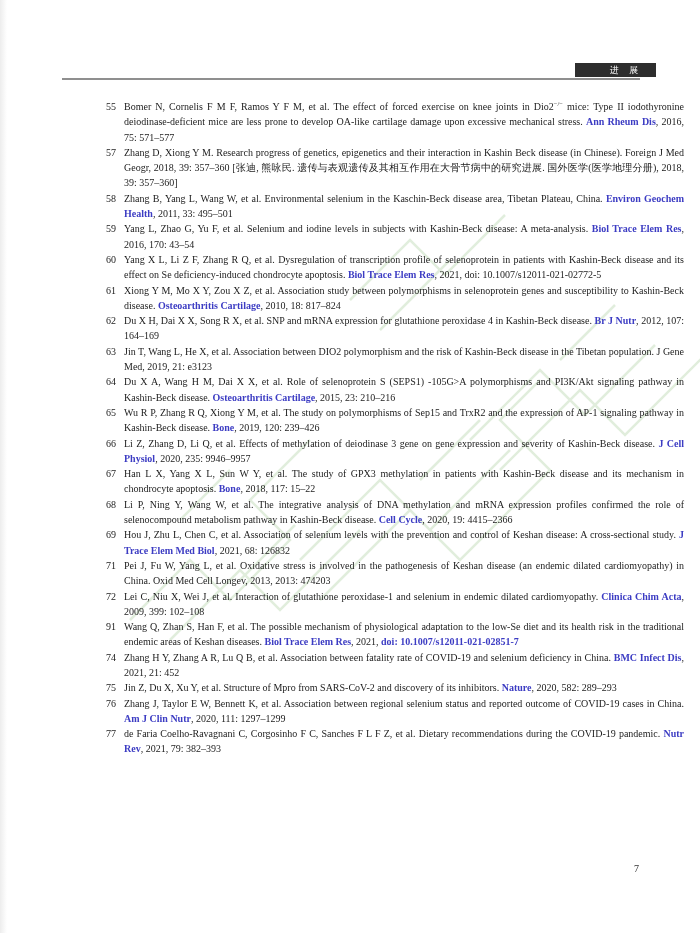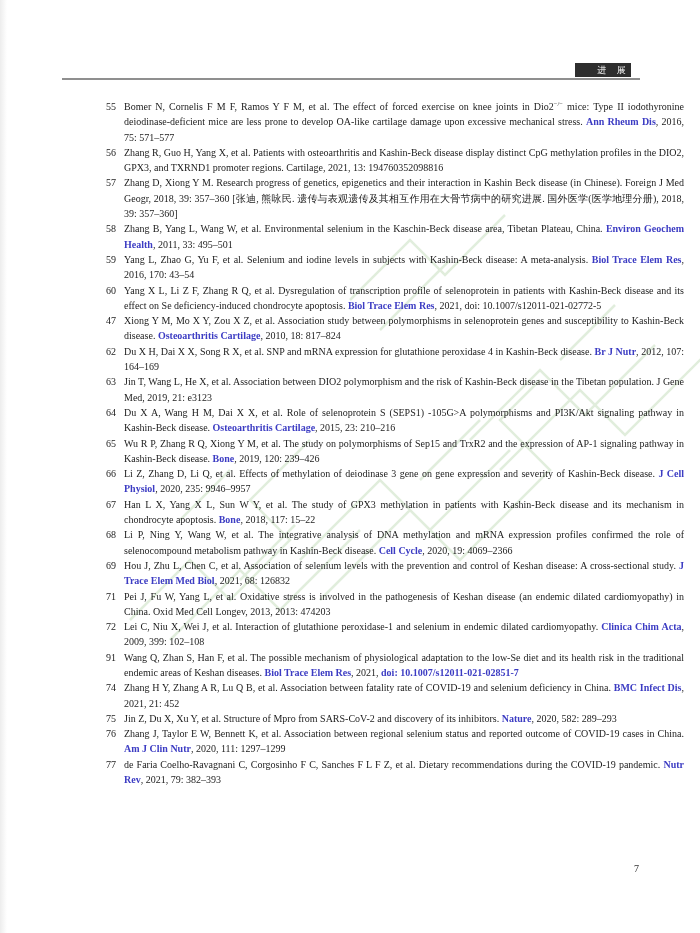--- a/index.html
+++ b/index.html
@@ -17,21 +17,21 @@
   }
   .watermark {
     position: absolute; left: 0; top: 0; width: 700px; height: 933px;
     pointer-events: none;
   }
   .header-rule {
     position: absolute; left: 62px; top: 78px; width: 578px; height: 2px;
     background: #8f8f8f;
   }
   .header-tag-box {
-    position: absolute; left: 575px; top: 63px; width: 56px; height: 14px;
+    position: absolute; left: 575px; top: 63px; width: 81px; height: 14px;
     background: #2e2e2e;
     color: #ffffff;
     font-size: 9px;
     letter-spacing: 4px;
     display: flex; align-items: center; justify-content: center;
     padding-left: 21px;
     box-sizing: border-box;
     font-family: "Liberation Sans", "DejaVu Sans", sans-serif;
   }
   .ref-list {
@@ -79,33 +79,32 @@
   </g>
 </svg>
 
 <div class="header-rule"></div>
 <div class="header-tag-box">
   <span>进 展</span>
 </div>
 
 <div class="ref-list">
     <div class="ref"><span class="ref-num">55</span><span>Bomer N, Cornelis F M F, Ramos Y F M, et al. The effect of forced exercise on knee joints in Dio2</span><sup class="rsup">−/−</sup><span> mice: Type II iodothyronine deiodinase-deficient mice are less prone to develop OA-like cartilage damage upon excessive mechanical stress. </span><a class="jlink" href="#">Ann Rheum Dis</a><span>, 2016, 75: 571–577</span></div>
-    <div class="ref"><span class="ref-num">56</span><span>Zhang R, Guo H, Yang X, et al. Patients with osteoarthritis and Kashin-Beck disease display distinct CpG methylation profiles in the DIO2, GPX3, and TXRND1 promoter regions. Cartilage, 2021, 13: 194760352098816</span></div>
     <div class="ref"><span class="ref-num">57</span><span>Zhang D, Xiong Y M. Research progress of genetics, epigenetics and their interaction in Kashin Beck disease (in Chinese). Foreign J Med Geogr, 2018, 39: 357–360 [张迪, 熊咏民. 遗传与表观遗传及其相互作用在大骨节病中的研究进展. 国外医学(医学地理分册), 2018, 39: 357–360]</span></div>
     <div class="ref"><span class="ref-num">58</span><span>Zhang B, Yang L, Wang W, et al. Environmental selenium in the Kaschin-Beck disease area, Tibetan Plateau, China. </span><a class="jlink" href="#">Environ Geochem Health</a><span>, 2011, 33: 495–501</span></div>
     <div class="ref"><span class="ref-num">59</span><span>Yang L, Zhao G, Yu F, et al. Selenium and iodine levels in subjects with Kashin-Beck disease: A meta-analysis. </span><a class="jlink" href="#">Biol Trace Elem Res</a><span>, 2016, 170: 43–54</span></div>
     <div class="ref"><span class="ref-num">60</span><span>Yang X L, Li Z F, Zhang R Q, et al. Dysregulation of transcription profile of selenoprotein in patients with Kashin-Beck disease and its effect on Se deficiency-induced chondrocyte apoptosis. </span><a class="jlink" href="#">Biol Trace Elem Res</a><span>, 2021, doi: 10.1007/s12011-021-02772-5</span></div>
-    <div class="ref"><span class="ref-num">47</span><span>Xiong Y M, Mo X Y, Zou X Z, et al. Association study between polymorphisms in selenoprotein genes and susceptibility to Kashin-Beck disease. </span><a class="jlink" href="#">Osteoarthritis Cartilage</a><span>, 2010, 18: 817–824</span></div>
+    <div class="ref"><span class="ref-num">61</span><span>Xiong Y M, Mo X Y, Zou X Z, et al. Association study between polymorphisms in selenoprotein genes and susceptibility to Kashin-Beck disease. </span><a class="jlink" href="#">Osteoarthritis Cartilage</a><span>, 2010, 18: 817–824</span></div>
     <div class="ref"><span class="ref-num">62</span><span>Du X H, Dai X X, Song R X, et al. SNP and mRNA expression for glutathione peroxidase 4 in Kashin-Beck disease. </span><a class="jlink" href="#">Br J Nutr</a><span>, 2012, 107: 164–169</span></div>
     <div class="ref"><span class="ref-num">63</span><span>Jin T, Wang L, He X, et al. Association between DIO2 polymorphism and the risk of Kashin-Beck disease in the Tibetan population. J Gene Med, 2019, 21: e3123</span></div>
     <div class="ref"><span class="ref-num">64</span><span>Du X A, Wang H M, Dai X X, et al. Role of selenoprotein S (SEPS1) -105G&gt;A polymorphisms and PI3K/Akt signaling pathway in Kashin-Beck disease. </span><a class="jlink" href="#">Osteoarthritis Cartilage</a><span>, 2015, 23: 210–216</span></div>
     <div class="ref"><span class="ref-num">65</span><span>Wu R P, Zhang R Q, Xiong Y M, et al. The study on polymorphisms of Sep15 and TrxR2 and the expression of AP-1 signaling pathway in Kashin-Beck disease. </span><a class="jlink" href="#">Bone</a><span>, 2019, 120: 239–426</span></div>
     <div class="ref"><span class="ref-num">66</span><span>Li Z, Zhang D, Li Q, et al. Effects of methylation of deiodinase 3 gene on gene expression and severity of Kashin-Beck disease. </span><a class="jlink" href="#">J Cell Physiol</a><span>, 2020, 235: 9946–9957</span></div>
     <div class="ref"><span class="ref-num">67</span><span>Han L X, Yang X L, Sun W Y, et al. The study of GPX3 methylation in patients with Kashin-Beck disease and its mechanism in chondrocyte apoptosis. </span><a class="jlink" href="#">Bone</a><span>, 2018, 117: 15–22</span></div>
-    <div class="ref"><span class="ref-num">68</span><span>Li P, Ning Y, Wang W, et al. The integrative analysis of DNA methylation and mRNA expression profiles confirmed the role of selenocompound metabolism pathway in Kashin-Beck disease. </span><a class="jlink" href="#">Cell Cycle</a><span>, 2020, 19: 4069–2366</span></div>
+    <div class="ref"><span class="ref-num">68</span><span>Li P, Ning Y, Wang W, et al. The integrative analysis of DNA methylation and mRNA expression profiles confirmed the role of selenocompound metabolism pathway in Kashin-Beck disease. </span><a class="jlink" href="#">Cell Cycle</a><span>, 2020, 19: 4415–2366</span></div>
     <div class="ref"><span class="ref-num">69</span><span>Hou J, Zhu L, Chen C, et al. Association of selenium levels with the prevention and control of Keshan disease: A cross-sectional study. </span><a class="jlink" href="#">J Trace Elem Med Biol</a><span>, 2021, 68: 126832</span></div>
     <div class="ref"><span class="ref-num">71</span><span>Pei J, Fu W, Yang L, et al. Oxidative stress is involved in the pathogenesis of Keshan disease (an endemic dilated cardiomyopathy) in China. Oxid Med Cell Longev, 2013, 2013: 474203</span></div>
     <div class="ref"><span class="ref-num">72</span><span>Lei C, Niu X, Wei J, et al. Interaction of glutathione peroxidase-1 and selenium in endemic dilated cardiomyopathy. </span><a class="jlink" href="#">Clinica Chim Acta</a><span>, 2009, 399: 102–108</span></div>
     <div class="ref"><span class="ref-num">91</span><span>Wang Q, Zhan S, Han F, et al. The possible mechanism of physiological adaptation to the low-Se diet and its health risk in the traditional endemic areas of Keshan diseases. </span><a class="jlink" href="#">Biol Trace Elem Res</a><span>, 2021, </span><a class="jlink" href="#">doi: 10.1007/s12011-021-02851-7</a></div>
     <div class="ref"><span class="ref-num">74</span><span>Zhang H Y, Zhang A R, Lu Q B, et al. Association between fatality rate of COVID-19 and selenium deficiency in China. </span><a class="jlink" href="#">BMC Infect Dis</a><span>, 2021, 21: 452</span></div>
     <div class="ref"><span class="ref-num">75</span><span>Jin Z, Du X, Xu Y, et al. Structure of Mpro from SARS-CoV-2 and discovery of its inhibitors. </span><a class="jlink" href="#">Nature</a><span>, 2020, 582: 289–293</span></div>
     <div class="ref"><span class="ref-num">76</span><span>Zhang J, Taylor E W, Bennett K, et al. Association between regional selenium status and reported outcome of COVID-19 cases in China. </span><a class="jlink" href="#">Am J Clin Nutr</a><span>, 2020, 111: 1297–1299</span></div>
     <div class="ref"><span class="ref-num">77</span><span>de Faria Coelho-Ravagnani C, Corgosinho F C, Sanches F L F Z, et al. Dietary recommendations during the COVID-19 pandemic. </span><a class="jlink" href="#">Nutr Rev</a><span>, 2021, 79: 382–393</span></div>
   </div>
 

